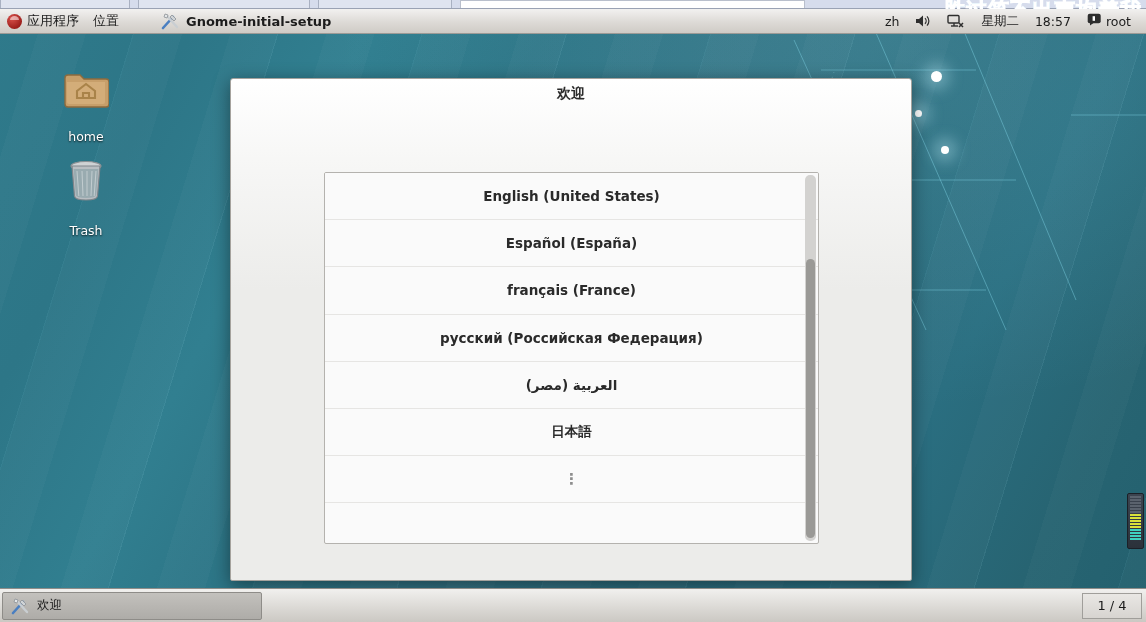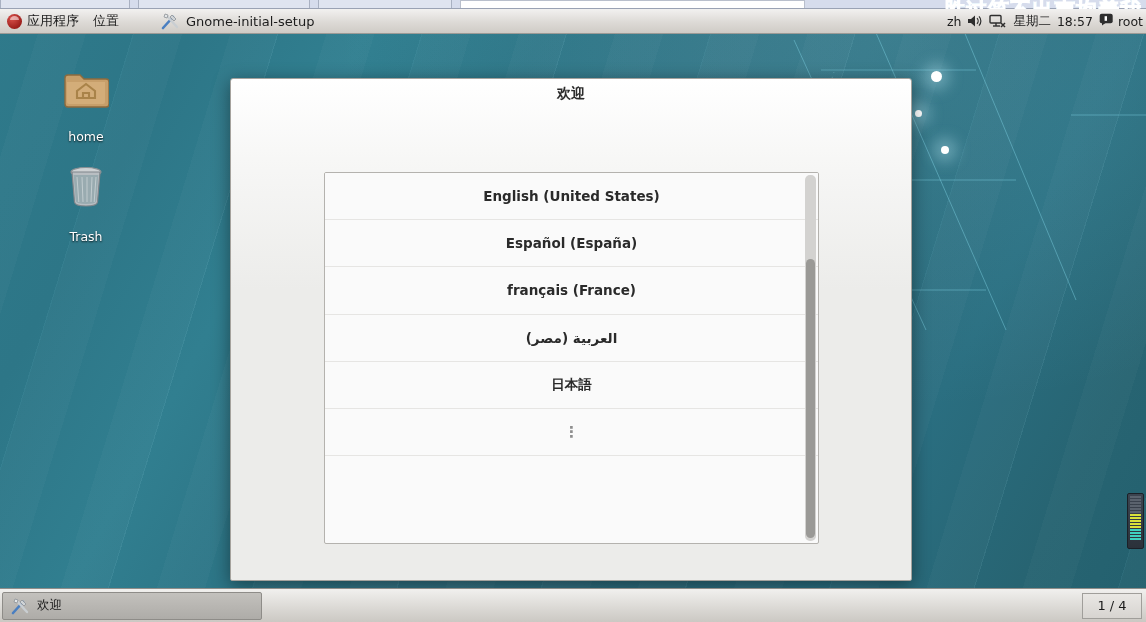--- a/index.html
+++ b/index.html
@@ -63,42 +63,42 @@
   .panel-menu { padding: 0 7px; height: 25px; display: flex; align-items: center; gap: 5px; cursor: default; }
   .fedora-logo {
     width: 15px; height: 15px; border-radius: 50%;
     background: radial-gradient(circle at 35% 30%, #d9504a, #9d1f1c 70%);
     position: relative; display:inline-block;
   }
   .fedora-logo::after {
     content:""; position:absolute; left:3px; top:2px; width:9px; height:4px;
     border-radius: 50% 50% 0 0 / 100% 100% 0 0; background: rgba(255,255,255,0.55);
   }
-  #panel-window-title { display:flex; align-items:center; gap:6px; margin-left: 34px; font-weight: normal; font-size:13px;}
+  #panel-window-title { display:flex; align-items:center; gap:6px; margin-left: 34px; font-weight: bold; font-size:13px;}
   .tools-icon { width: 20px; height: 18px; position: relative; display:inline-block; }
-  #panel-right { margin-left: auto; display: flex; align-items: center; padding-right: 0; }
+  #panel-right { margin-left: auto; display: flex; align-items: center; gap: 10px; padding-right: 12px; }
   #panel-right .pitem { display: flex; align-items: center; gap: 4px; font-size: 12.5px; padding: 0 3px; }
 
   
   #wall-text {
     position: absolute; right: 4px; top: -4px; z-index: 10;
     font-size: 21px; font-weight: bold; letter-spacing: 1px;
     color: #13c8ef; -webkit-text-stroke: 1px #ffffff;
     white-space: nowrap; pointer-events: none;
   }
 
   
   .desk-icon {
     position: absolute; width: 86px; text-align: center; color: #fff; font-size: 12.5px;
     text-shadow: 0 1px 2px rgba(0,0,0,0.85);
   }
   .desk-icon .glyph { height: 52px; display:flex; align-items:flex-end; justify-content:center; }
   .desk-icon .label { margin-top: 19px; }
   #icon-home { left: 43px; top: 58px; }
-  #icon-trash { left: 43px; top: 158px; text-align: center; }
+  #icon-trash { left: 43px; top: 152px; text-align: center; }
 
   
   #dialog {
     position: absolute; left: 230px; top: 78px; width: 682px; height: 503px;
     background: linear-gradient(180deg, #ffffff 0%, #f7f7f6 16%, #ececea 42%, #ececea 100%);
     border: 1px solid #a5a29d; border-radius: 3px 3px 2px 2px;
     box-shadow: 0 4px 18px rgba(0,0,0,0.42);
     z-index: 20;
     display: flex; flex-direction: column;
   }
@@ -324,20 +324,23 @@
       <div class="lang-row">
           <span>English (United States)</span>
         </div>
         <div class="lang-row">
           <span>Español (España)</span>
         </div>
         <div class="lang-row">
           <span>français (France)</span>
         </div>
         <div class="lang-row">
+          <span>русский (Российская Федерация)</span>
+        </div>
+        <div class="lang-row">
           <span>العربية (مصر)</span>
         </div>
         <div class="lang-row">
           <span>日本語</span>
         </div>
         <div class="lang-row more">
           <span>⋮</span>
         </div>
         <div id="list-scrollbar">
         <div class="thumb"></div>

